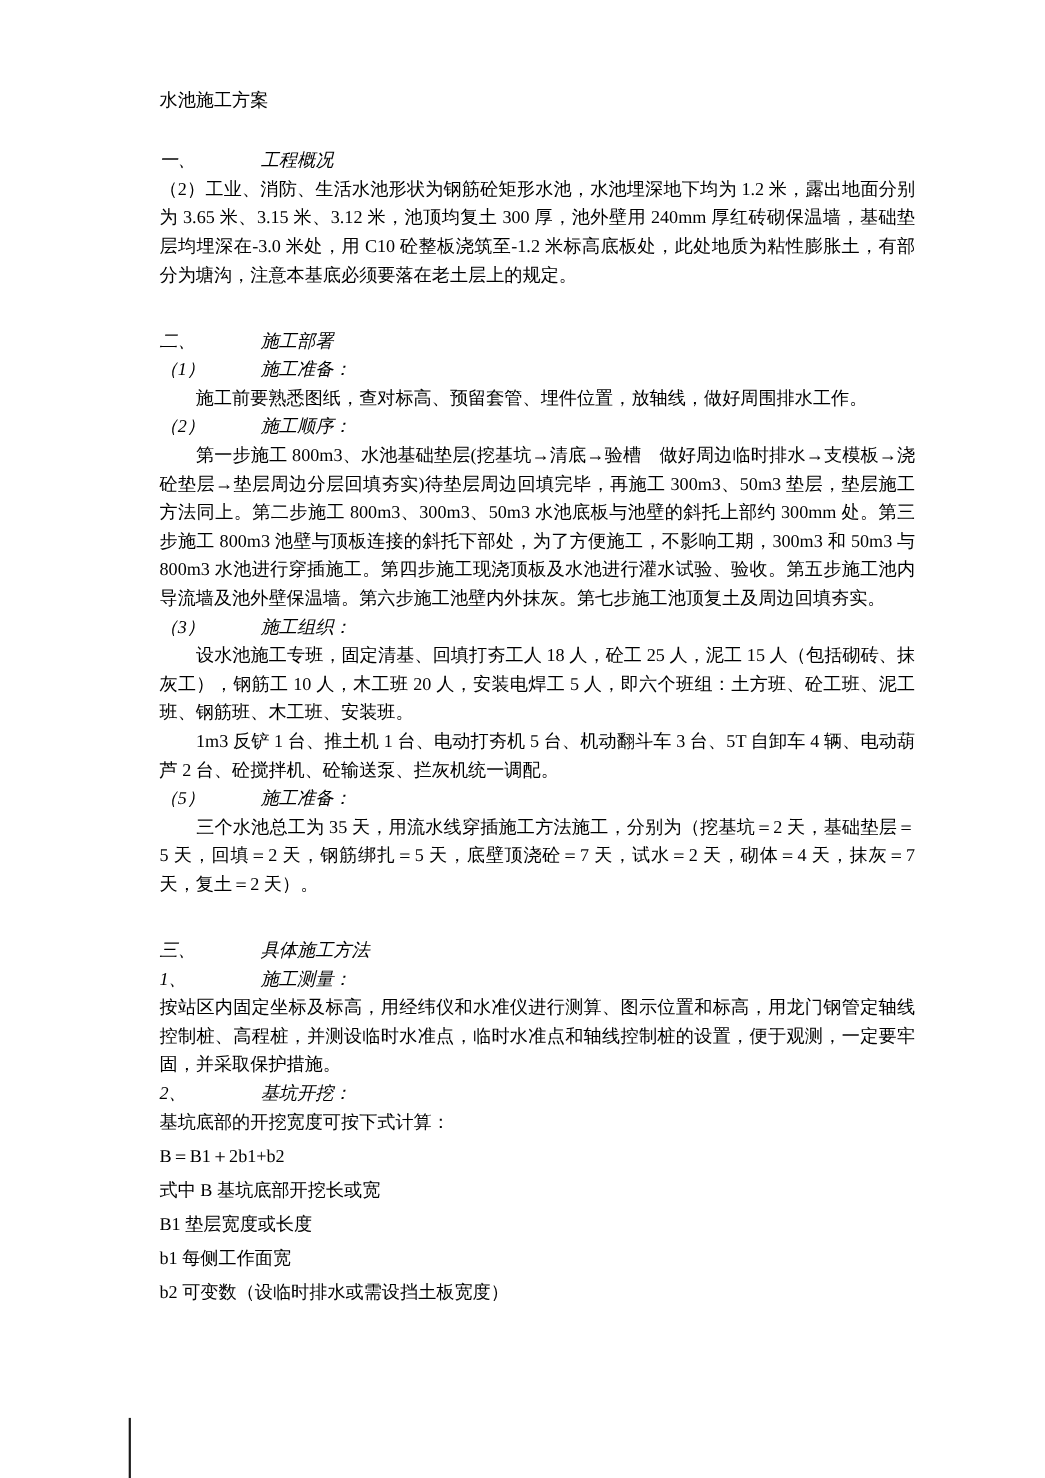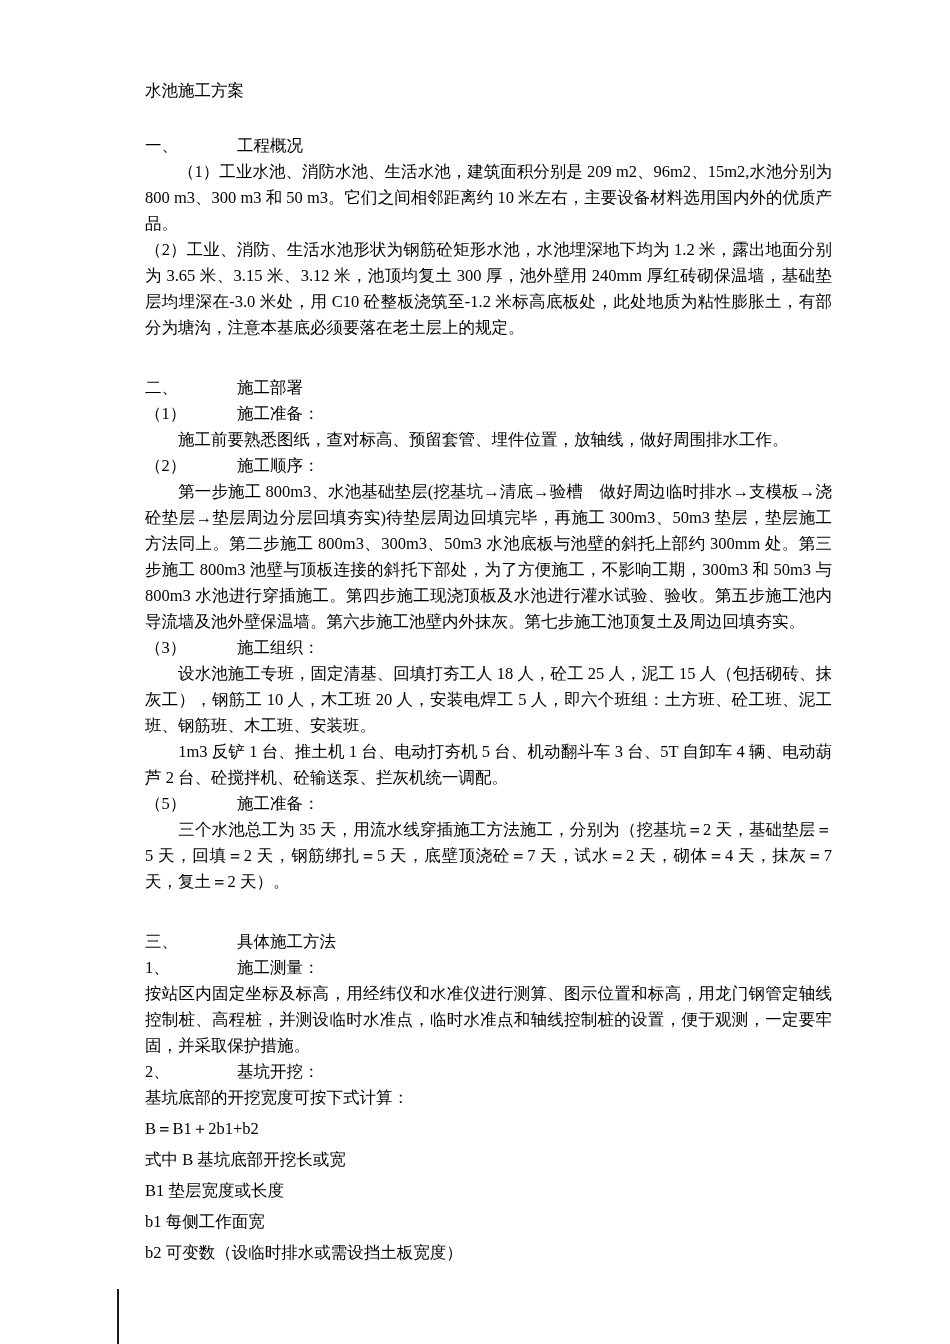--- a/index.html
+++ b/index.html
@@ -19,20 +19,21 @@
     line-height: 26px;
     padding: 78px 118px 20px 145px;
     overflow: hidden;
   }
   .doc-title {
     margin-bottom: 29px;
     white-space: pre-wrap;
   }
   .heading {
     white-space: pre-wrap;
+    font-style: italic;
   }
   .heading .hnum {
     display: inline-block;
     min-width: 92px;
   }
   .sec-gap {
     margin-top: 34px;
   }
   .para {
     white-space: pre-wrap;
@@ -52,21 +53,20 @@
   }
 </style>
 </head>
 <body>
 
 <div class="page">
 
   <div class="doc-title">水池施工方案</div>
 
   <div class="heading"><span class="hnum">一、</span><span>工程概况</span></div>
-  <div class="para">　　（1）工业水池、消防水池、生活水池，建筑面积分别是 209 m2、96m2、15m2,水池分别为 800 m3、300 m3 和 50 m3。它们之间相邻距离约 10 米左右，主要设备材料选用国内外的优质产品。</div>
   <div class="para">（2）工业、消防、生活水池形状为钢筋砼矩形水池，水池埋深地下均为 1.2 米，露出地面分别为 3.65 米、3.15 米、3.12 米，池顶均复土 300 厚，池外壁用 240mm 厚红砖砌保温墙，基础垫层均埋深在-3.0 米处，用 C10 砼整板浇筑至-1.2 米标高底板处，此处地质为粘性膨胀土，有部分为塘沟，注意本基底必须要落在老土层上的规定。</div>
 
   <div class="heading sec-gap"><span class="hnum">二、</span><span>施工部署</span></div>
 
   <div class="heading"><span class="hnum">（1）</span><span>施工准备：</span></div>
   <div class="para">　　施工前要熟悉图纸，查对标高、预留套管、埋件位置，放轴线，做好周围排水工作。</div>
 
   <div class="heading"><span class="hnum">（2）</span><span>施工顺序：</span></div>
   <div class="para">　　第一步施工 800m3、水池基础垫层(挖基坑→清底→验槽　做好周边临时排水→支模板→浇砼垫层→垫层周边分层回填夯实)待垫层周边回填完毕，再施工 300m3、50m3 垫层，垫层施工方法同上。第二步施工 800m3、300m3、50m3 水池底板与池壁的斜托上部约 300mm 处。第三步施工 800m3 池壁与顶板连接的斜托下部处，为了方便施工，不影响工期，300m3 和 50m3 与 800m3 水池进行穿插施工。第四步施工现浇顶板及水池进行灌水试验、验收。第五步施工池内导流墙及池外壁保温墙。第六步施工池壁内外抹灰。第七步施工池顶复土及周边回填夯实。</div>
 

